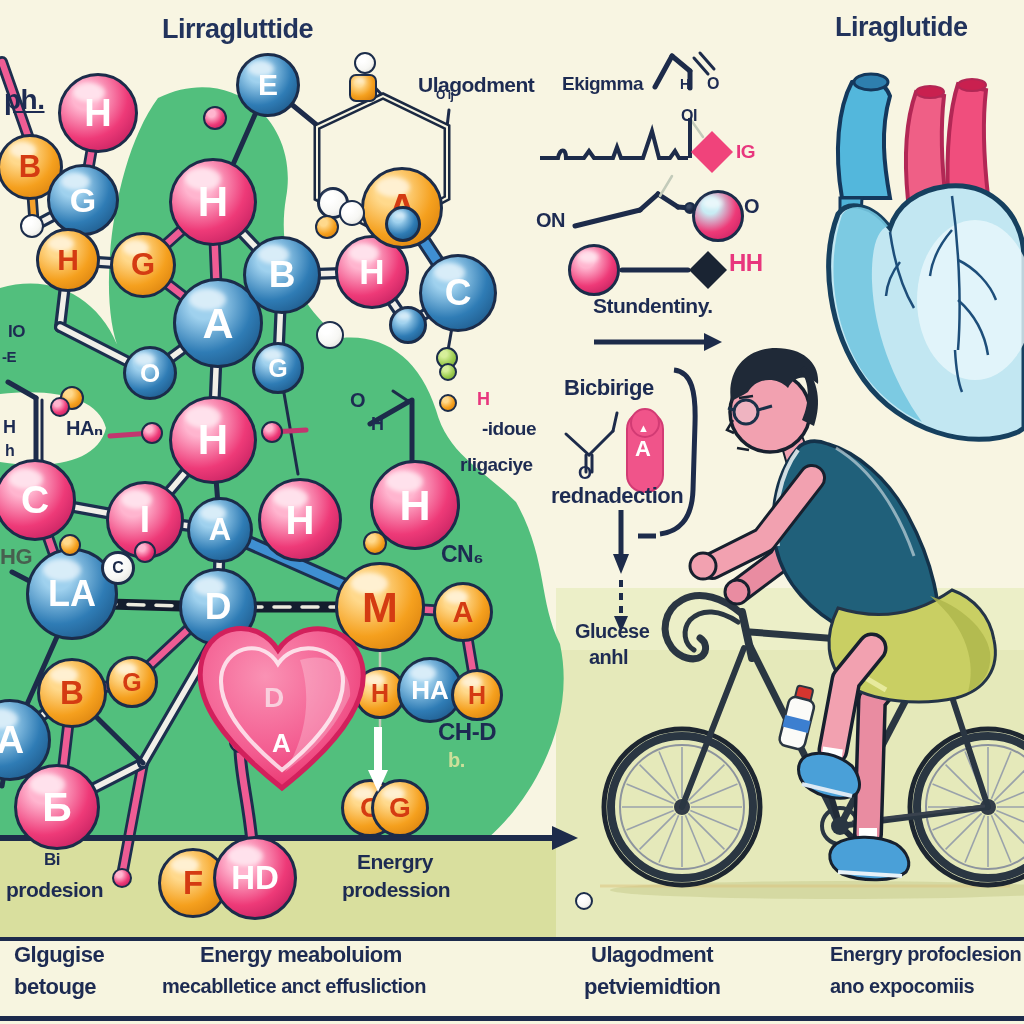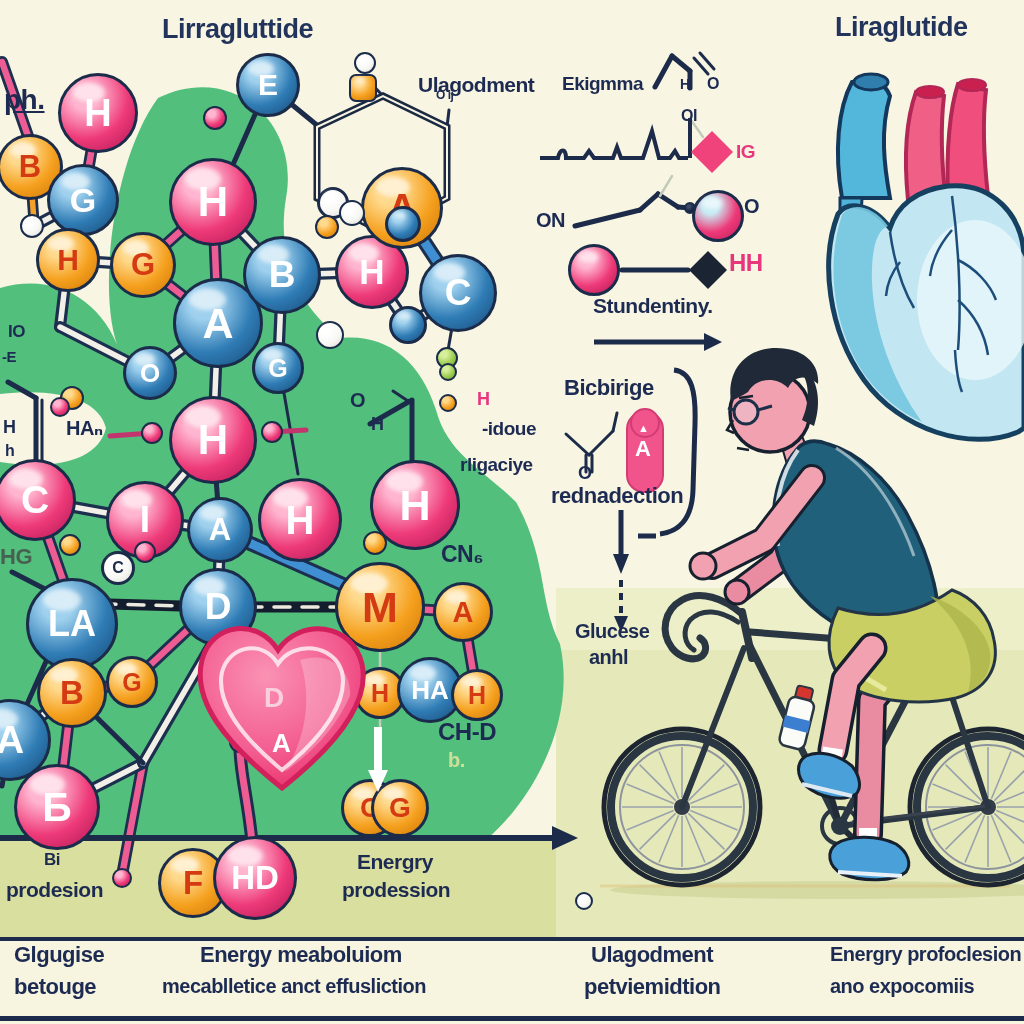--- a/index.html
+++ b/index.html
@@ -258,21 +258,21 @@
         <span style="color: rgb(255, 255, 255); font-size: 42px; position: relative;">H</span>
       </div>
       <div class="atom" style="left: 106px; top: 481px; height: 78px; width: 78px; background: radial-gradient(circle at 33% 28%, rgb(255, 181, 207) 0%, rgb(255, 181, 207) 18%, rgb(238, 58, 120) 58%, rgb(176, 21, 85) 100%); border: 3px solid rgb(27, 44, 74);">
         <div class="hl"></div>
         <span style="color: rgb(255, 255, 255); font-size: 37px; position: relative;">I</span>
       </div>
       <div class="atom" style="left: 187px; top: 497px; height: 66px; width: 66px; background: radial-gradient(circle at 33% 28%, rgb(159, 209, 238) 0%, rgb(159, 209, 238) 18%, rgb(47, 124, 181) 58%, rgb(23, 74, 119) 100%); border: 3px solid rgb(27, 44, 74);">
         <div class="hl"></div>
         <span style="color: rgb(255, 255, 255); font-size: 31px; position: relative;">A</span>
       </div>
-      <div class="atom" style="left: 26px; top: 578px; height: 92px; width: 92px; background: radial-gradient(circle at 33% 28%, rgb(159, 209, 238) 0%, rgb(159, 209, 238) 18%, rgb(47, 124, 181) 58%, rgb(23, 74, 119) 100%); border: 3px solid rgb(27, 44, 74);">
+      <div class="atom" style="left: 26px; top: 548px; height: 92px; width: 92px; background: radial-gradient(circle at 33% 28%, rgb(159, 209, 238) 0%, rgb(159, 209, 238) 18%, rgb(47, 124, 181) 58%, rgb(23, 74, 119) 100%); border: 3px solid rgb(27, 44, 74);">
         <div class="hl"></div>
         <span style="color: rgb(255, 255, 255); font-size: 36px; position: relative;">LA</span>
       </div>
       <div class="atom" style="left: 179px; top: 568px; height: 78px; width: 78px; background: radial-gradient(circle at 33% 28%, rgb(159, 209, 238) 0%, rgb(159, 209, 238) 18%, rgb(47, 124, 181) 58%, rgb(23, 74, 119) 100%); border: 3px solid rgb(27, 44, 74);">
         <div class="hl"></div>
         <span style="color: rgb(255, 255, 255); font-size: 37px; position: relative;">D</span>
       </div>
       <div class="atom" style="left: 258px; top: 478px; height: 84px; width: 84px; background: radial-gradient(circle at 33% 28%, rgb(255, 181, 207) 0%, rgb(255, 181, 207) 18%, rgb(238, 58, 120) 58%, rgb(176, 21, 85) 100%); border: 3px solid rgb(27, 44, 74);">
         <div class="hl"></div>
         <span style="color: rgb(255, 255, 255); font-size: 40px; position: relative;">H</span>

